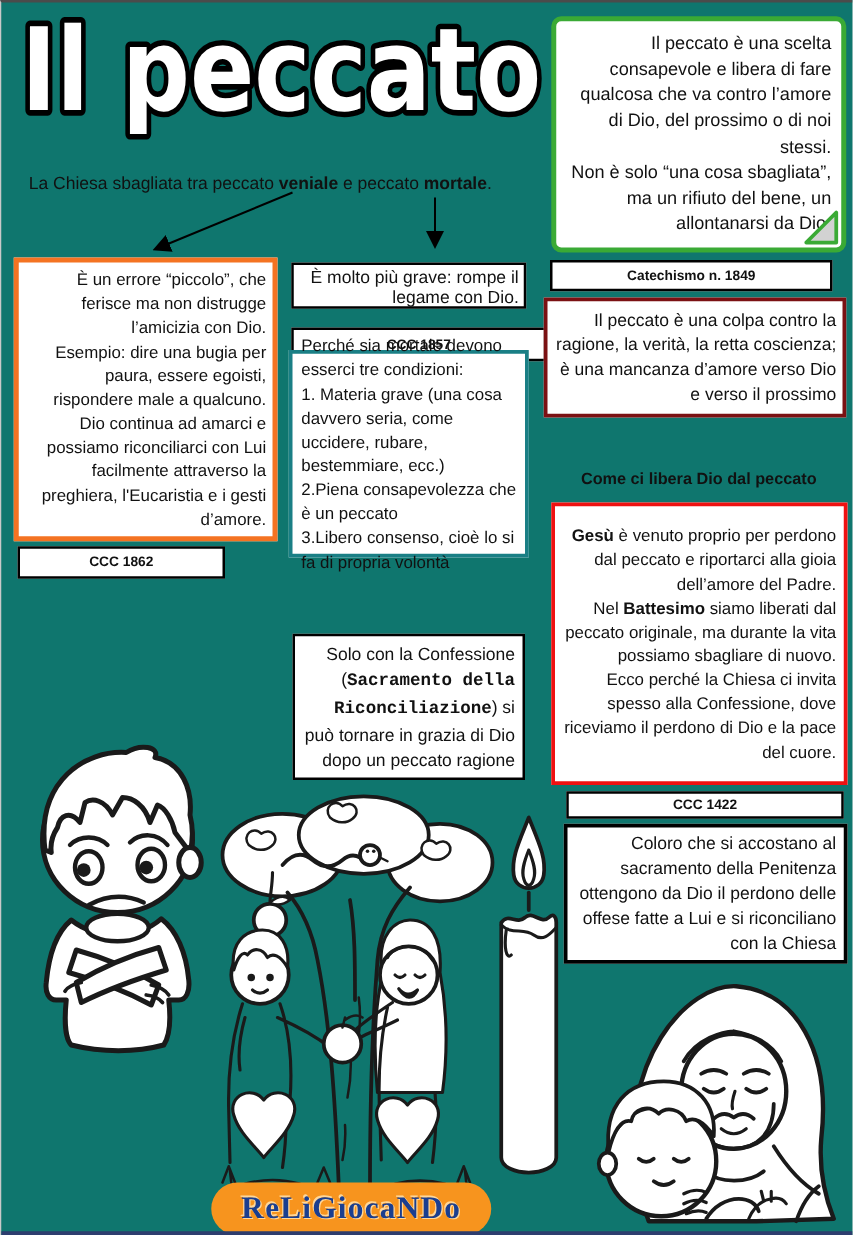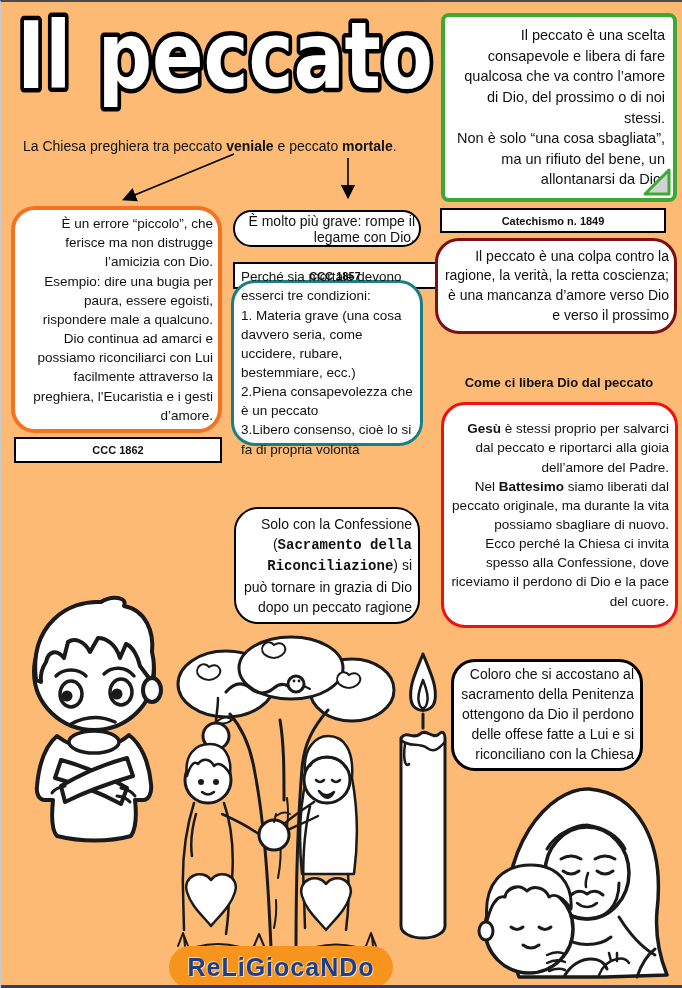--- a/index.html
+++ b/index.html
@@ -1,76 +1,76 @@
 <!DOCTYPE html>
 <html style="--green: #3aaa35; --orange: #f47322; --teal: #1a7f85; --red: #ee1111; --maroon: #7b1113; --navy-bar: #2d3d6e; --logo-orange: #f7941e; --logo-blue: #1b3e8f;"><head>
 <meta charset="utf-8">
 <style>
   html,body{margin:0;padding:0;background:#e8e8e8;}
   .page{
-    position:relative;width:682px;height:988px;margin:0 auto;background:#fdba74;
+    position:relative;width:682px;height:988px;margin:0 auto;background:#0f766e;
     font-family:"Liberation Sans",sans-serif;color:#111;overflow:hidden;
     border-top:2px solid #4b4b4b;border-left:1px solid #c9c9c9;box-sizing:border-box;
   }
   .abs{position:absolute;box-sizing:border-box;}
-  .box{background:#fff;display:flex;align-items:center;justify-content:center;border-radius:24px;}
+  .box{background:#fff;display:flex;align-items:center;justify-content:center;}
   .box .txt{width:100%;}
   .center{text-align:right;}
   .left{text-align:left;}
   .prewrap{white-space:pre-line;}
   .small{font-size:13.5px;line-height:1.42;}
   .hdr{border:2px solid #000;font-weight:bold;font-size:11px;display:flex;align-items:center;justify-content:center;background:#fff;}
   
   .title-svg{left:6px;top:0px;width:436px;height:112px;}
   
   .intro{left:22px;top:136px;width:410px;font-size:14px;margin:0;}
   
   .arrows{left:0;top:0;width:682px;height:988px;pointer-events:none;}
   
   .venial-box{left:10px;top:204px;width:211px;height:227px;border:4px solid var(--orange);padding:4px 5px;}
-  .ccc1862{left:13px;top:435px;width:208px;height:26px;}
+  .ccc1862{left:13px;top:435px;width:166px;height:26px;}
   .venial-effect{left:14px;top:467px;width:204px;height:103px;border:3px solid var(--red);padding:2px 6px;}
   
   .grave-box{left:232px;top:208px;width:188px;height:37px;border:2px solid #000;padding:2px 4px;font-size:14px;}
   .ccc1857{left:232px;top:260px;width:204px;height:27px;}
   .conditions{left:230px;top:278px;width:192px;height:166px;border:3px solid var(--teal);padding:18px 7px;}
   .confession{left:233px;top:505px;width:186px;height:117px;border:2px solid #000;padding:4px 6px;font-size:14px;line-height:1.45;}
   
   .definition{left:440px;top:11px;width:236px;height:189px;border:4px solid var(--green);border-radius:8px;padding:6px 8px;font-size:14.5px;line-height:1.42;}
   .fold{right:1px;bottom:1px;width:30px;height:30px;}
   .catechismo{left:439px;top:206px;width:226px;height:25px;}
   .fault-box{left:434px;top:236px;width:242px;height:96px;border:3px solid var(--maroon);padding:3px 5px;font-size:14px;line-height:1.4;}
   .section-heading{left:434px;top:373px;width:248px;font-weight:bold;font-size:13px;text-align:center;margin:0;}
   .liberation{left:440px;top:400px;width:237px;height:226px;border:3px solid var(--red);padding:3px 6px;}
   .ccc1422{left:452px;top:631px;width:222px;height:22px;}
-  .penance{left:450px;top:657px;width:192px;height:112px;border:3px solid #000;padding:3px 6px;}
+  .penance{left:450px;top:657px;width:227px;height:112px;border:3px solid #000;padding:3px 6px;}
   
   .boy-svg{left:8px;top:590px;width:165px;height:255px;}
   .adameve-svg{left:165px;top:626px;width:235px;height:322px;}
   .candle-svg{left:392px;top:640px;width:60px;height:302px;}
   .jesus-svg{left:458px;top:775px;width:222px;height:204px;}
   
   .logo{left:168px;top:944px;width:224px;height:42px;background:var(--logo-orange);border-radius:22px;
-        display:flex;align-items:center;justify-content:center;}
+        display:flex;align-items:center;justify-content:center;font-family:Liberation Serif, serif;}
   .logo span{font-weight:bold;font-size:25px;letter-spacing:1px;color:var(--logo-blue);
         text-shadow:1px 1px 0 #ffd79a,-1px -1px 0 #ffd79a;}
   
   .bottom-bar{left:0;top:983px;width:682px;height:5px;background:var(--navy-bar);}
   .ill{stroke:#1a1a1a;fill:none;stroke-linecap:round;stroke-linejoin:round;}
 </style>
 </head>
 <body>
 
 <div class="page">
 
   <svg class="abs title-svg" viewBox="0 0 436 112">
     <text x="10" y="86" textLength="416" lengthAdjust="spacingAndGlyphs" font-family="DejaVu Sans, sans-serif" font-weight="bold" font-size="92" fill="#ffffff" stroke="#000000" stroke-width="9" paint-order="stroke" stroke-linejoin="round">Il peccato</text>
   </svg>
 
-  <p class="abs intro"><span>La Chiesa preghiera tra peccato </span><span style="font-weight: bold;">veniale</span><span> e peccato </span><span style="font-weight: bold;">mortale</span><span>.</span></p>
+  <p class="abs intro"><span>La Chiesa sbagliata tra peccato </span><span style="font-weight: bold;">veniale</span><span> e peccato </span><span style="font-weight: bold;">mortale</span><span>.</span></p>
 
   <svg class="abs arrows" viewBox="0 0 682 988">
     <defs>
       <marker id="ah" markerWidth="9" markerHeight="9" refX="7" refY="4.5" orient="auto">
         <path d="M0,0 L9,4.5 L0,9 Z" fill="#000"></path>
       </marker>
     </defs>
     <line x1="233" y1="152" x2="124" y2="197" stroke="#000" stroke-width="1.6" marker-end="url(#ah)"></line>
     <line x1="347" y1="156" x2="347" y2="194" stroke="#000" stroke-width="1.6" marker-end="url(#ah)"></line>
   </svg>
@@ -104,24 +104,25 @@
   </div>
   <div class="abs box confession center prewrap">
     <div class="txt"><span>Solo con la Confessione (</span><span style="font-weight: bold; font-family: Liberation Mono, monospace;">Sacramento della Riconciliazione</span><span>) si può tornare in grazia di Dio dopo un peccato ragione</span></div>
   </div>
 
   <div class="abs box fault-box center">
     <div class="txt">Il peccato è una colpa contro la ragione, la verità, la retta coscienza; è una mancanza d’amore verso Dio e verso il prossimo</div>
   </div>
   <p class="abs section-heading">Come ci libera Dio dal peccato</p>
   <div class="abs box liberation center prewrap small">
-    <div class="txt"><span style="font-weight: bold;">Gesù</span><span> è stessi proprio per salvarci dal peccato e riportarci alla gioia dell’amore del Padre.
+    <div class="txt"><span style="font-weight: bold;">Gesù</span><span> è venuto proprio per perdono dal peccato e riportarci alla gioia dell’amore del Padre.
 Nel </span><span style="font-weight: bold;">Battesimo</span><span> siamo liberati dal peccato originale, ma durante la vita possiamo sbagliare di nuovo.
 Ecco perché la Chiesa ci invita spesso alla Confessione, dove riceviamo il perdono di Dio e la pace del cuore.</span></div>
   </div>
+  <div class="abs hdr ccc1422">CCC 1422</div>
   <div class="abs box penance center small">
     <div class="txt" style="font-size:14px;line-height:1.42">Coloro che si accostano al sacramento della Penitenza ottengono da Dio il perdono delle offese fatte a Lui e si riconciliano con la Chiesa</div>
   </div>
 
   <svg class="abs boy-svg ill" viewBox="0 0 165 255" stroke-width="4">
     <ellipse cx="85" cy="80" rx="60" ry="58" fill="#fff"></ellipse>
     <path fill="#fff" stroke-width="4" d="M27,88 C20,32 60,8 92,10 C103,3 119,5 115,14 C137,18 145,40 143,60 C146,72 145,82 143,90 L131,74 C129,64 123,54 117,52 L111,66 C107,52 97,46 89,46 L81,60 C75,48 65,46 59,50 L55,66 C47,56 39,60 37,70 C33,76 31,82 32,90 Z"></path>
     <ellipse cx="143" cy="98" rx="9" ry="12" fill="#fff"></ellipse>
     <path stroke-width="3.5" d="M47,84 C55,76 69,76 77,84"></path>
     <path stroke-width="3.5" d="M95,82 C103,74 117,74 125,84"></path>

